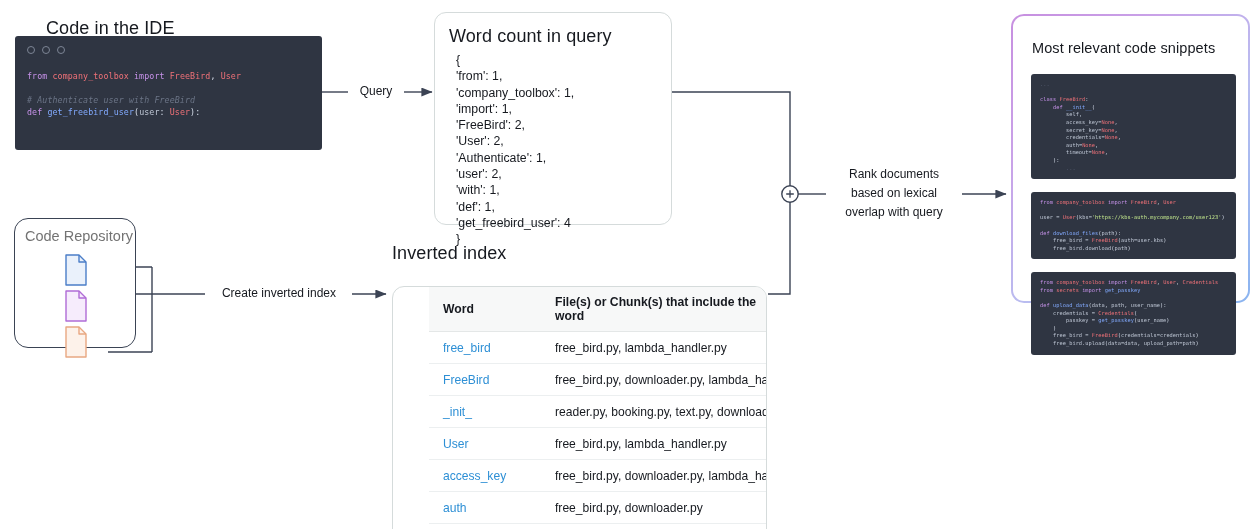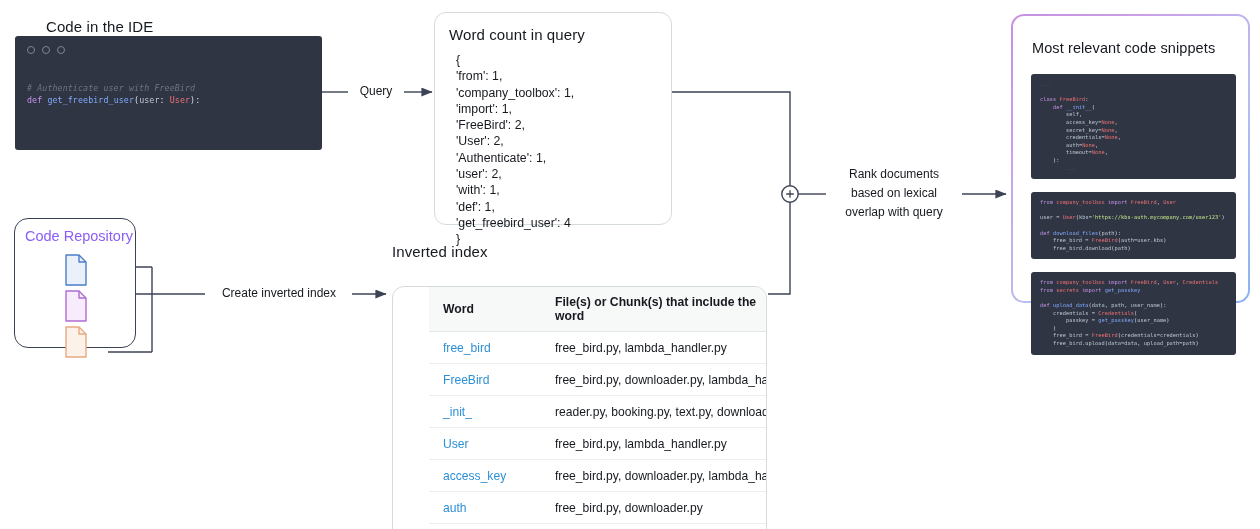--- a/index.html
+++ b/index.html
@@ -8,21 +8,21 @@
     background:#ffffff;
     font-family:"Liberation Sans", sans-serif;
     color:#16191f;
     overflow:hidden;
     position:relative;
   }
   .abs{position:absolute;}
 
   
   .heading{
-    font-size:15px;
+    font-size:18px;
     font-weight:400;
     color:#16191f;
     letter-spacing:0.1px;
     white-space:nowrap;
   }
 
   
   .ide-window{
     background:#2f3542;
     border-radius:3px;
@@ -70,21 +70,21 @@
 
   
   .repo-box{
     border:1.6px solid #3a4354;
     border-radius:14px;
     box-sizing:border-box;
     background:#fff;
   }
   .repo-title{
     font-size:14.5px;
-    color:#8b5cf6;
+    color:#737373;
     white-space:nowrap;
   }
   .file-ico{width:26px;height:32px;display:block;}
 
   
   table.idx{
     border-collapse:collapse;
     width:100%;
     table-layout:fixed;
     font-size:12.1px;
@@ -185,20 +185,21 @@
 
 <div class="abs heading" style="left:46px;top:18px;">Code in the IDE</div>
 
 <div class="abs ide-window" style="left:15px;top:36px;width:307px;height:114px;">
   <div class="dots">
     <span class="dot"></span>
     <span class="dot"></span>
     <span class="dot"></span>
   </div>
   <div id="ide-code">
+      <div class="codeline"><span class="k-kw">from </span><span class="k-mod">company_toolbox </span><span class="k-kw">import </span><span class="k-mod">FreeBird</span><span class="k-pln">, </span><span class="k-mod">User</span></div>
       <div class="codeline"><span class="k-pln"> </span></div>
       <div class="codeline"><span class="k-com"># Authenticate user with FreeBird</span></div>
       <div class="codeline"><span class="k-kw">def </span><span class="k-fn">get_freebird_user</span><span class="k-pln">(</span><span class="k-var">user</span><span class="k-pln">: </span><span class="k-mod">User</span><span class="k-pln">):</span></div>
     </div>
 </div>
 
 <div class="abs conn-label" style="left:352px;top:82px;width:48px;">Query</div>
 
 <div class="abs card" style="left:434px;top:12px;width:238px;height:213px;">
   <div class="abs heading" style="left:14px;top:13px;">Word count in query</div>

